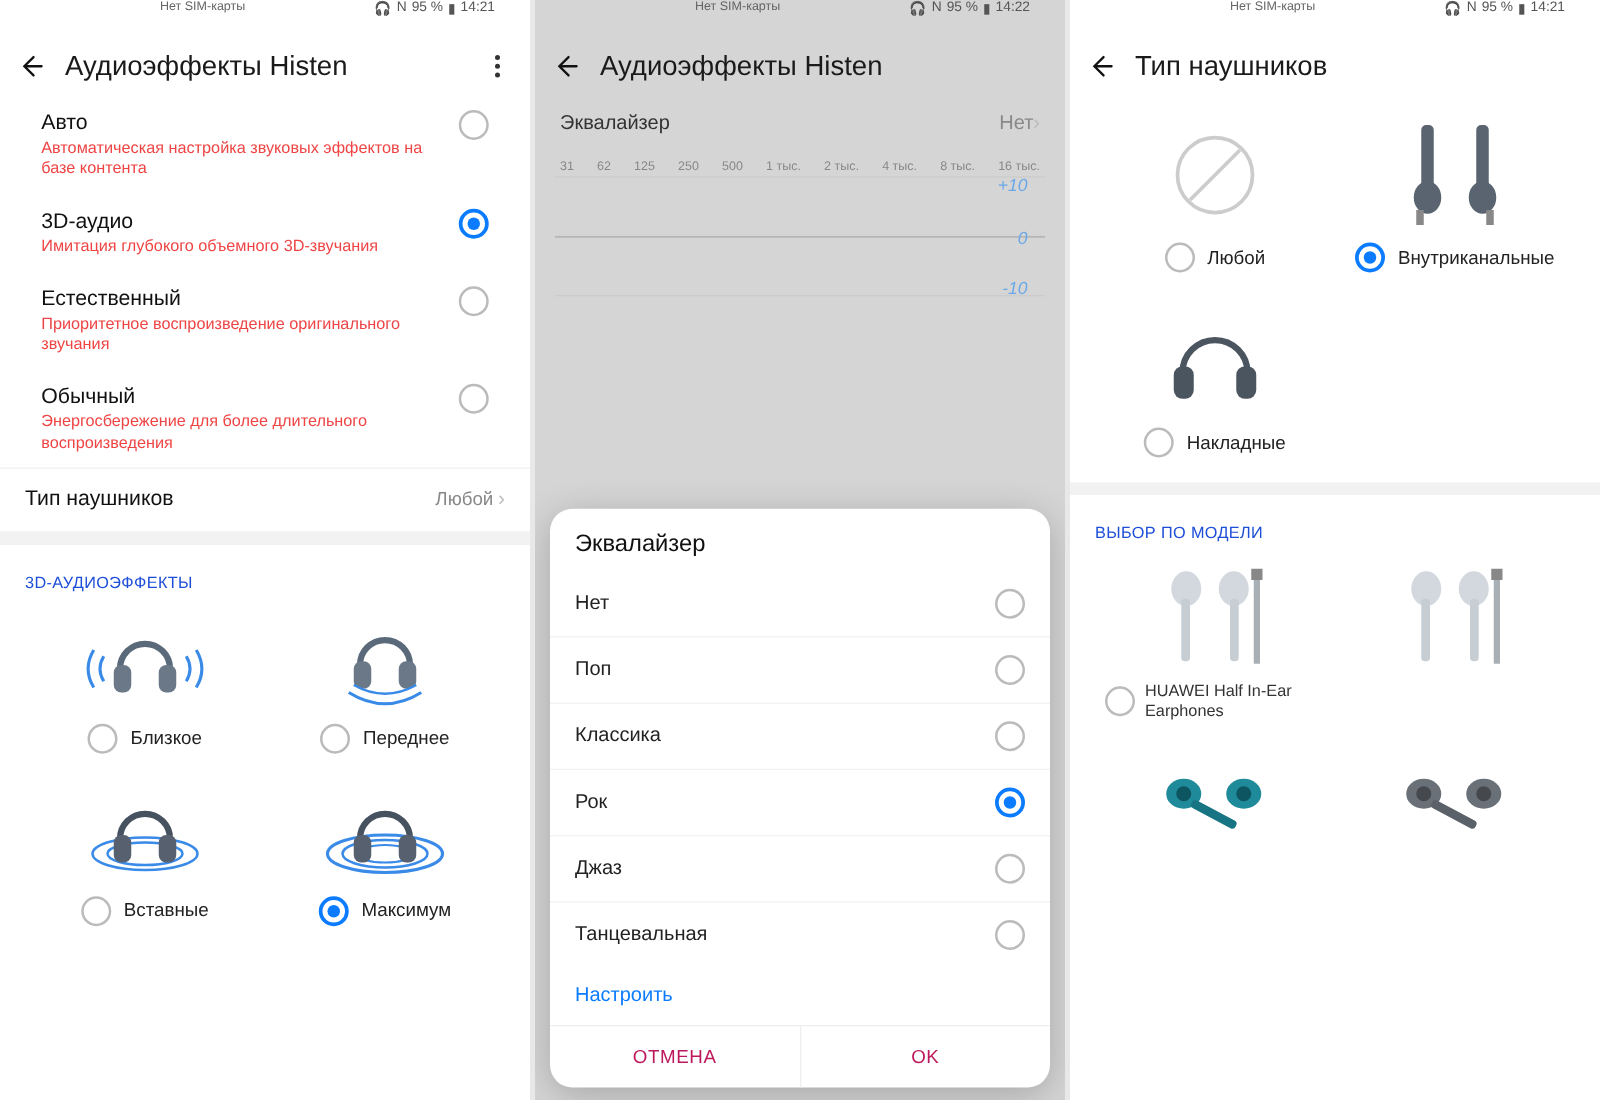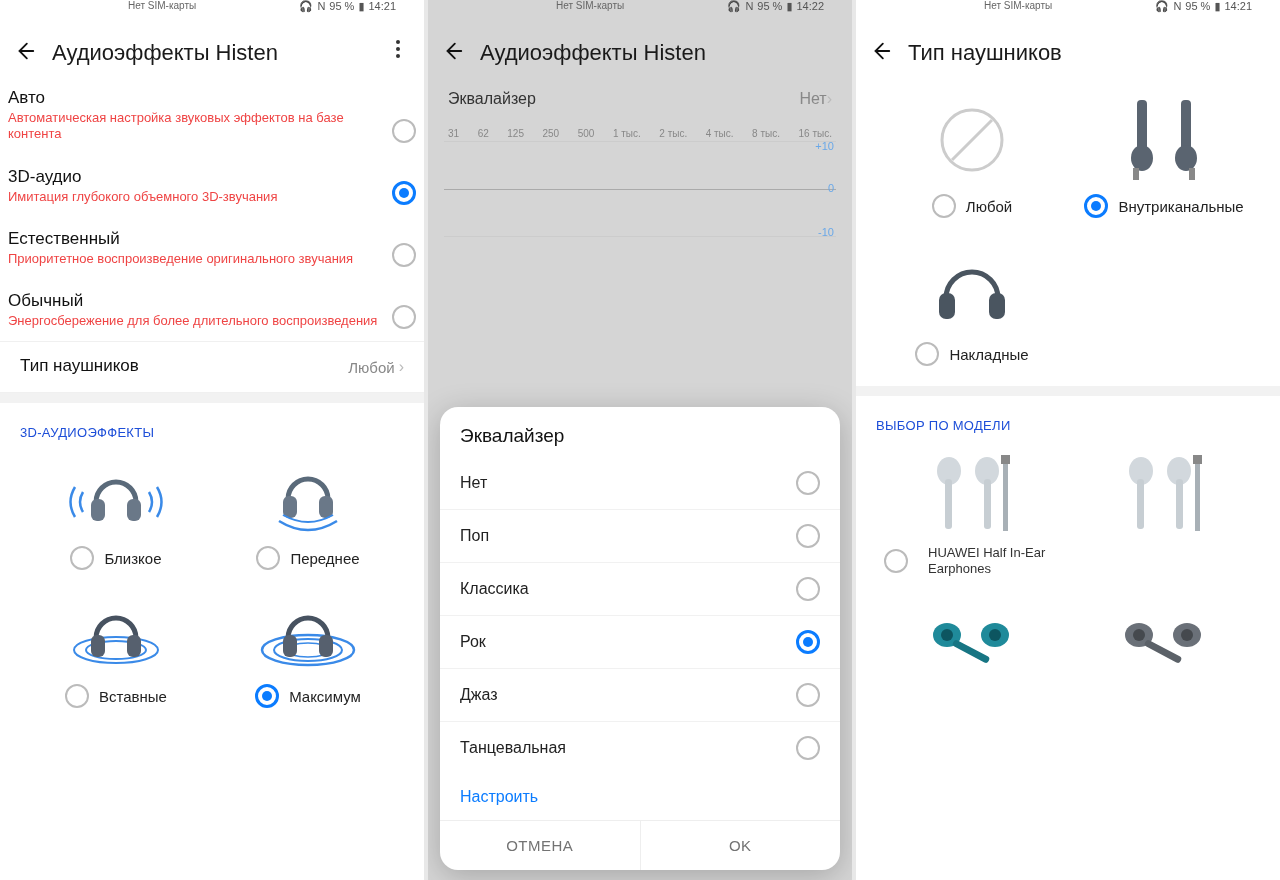--- a/index.html
+++ b/index.html
@@ -1,61 +1,61 @@
 <!DOCTYPE html>
 <html><head>
 <meta charset="utf-8">
 <style>
 * { box-sizing: border-box; margin: 0; padding: 0; }
 body { font-family: -apple-system, "Helvetica Neue", Arial, sans-serif; background: #e8e8e8; display: flex; gap: 4px; }
 .phone { width: 424px; height: 880px; background: #fff; position: relative; overflow: hidden; }
 .phone.dimmed { background: #d5d5d5; }
 .statusbar { height: 24px; display: flex; justify-content: flex-end; align-items: flex-start; padding: 0 28px; font-size: 11px; color: #555; gap: 4px; }
 .statusbar .sim { margin-right: auto; margin-left: 100px; font-size: 10px; color: #666; }
-.header { display: flex; align-items: flex-start; padding: 16px 14px 10px; gap: 16px; }
+.header { display: flex; align-items: center; padding: 16px 14px 10px; gap: 16px; }
 .back { width: 22px; height: 22px; display:flex; align-items:center; justify-content:center; }
 .title { font-size: 22px; font-weight: 500; color: #1a1a1a; flex: 1; }
 .more-dots { width: 24px; display: flex; flex-direction: column; align-items: center; gap: 3px; }
 .more-dots span { width: 4px; height: 4px; background: #333; border-radius: 50%; }
-.list-item { padding: 12px 8px; display: flex; align-items: flex-end; border-bottom: 0 solid #eee; }
+.list-item { padding: 12px 33px; display: flex; align-items: flex-start; border-bottom: 0 solid #eee; }
 .list-item-text { flex: 1; }
 .item-title { font-size: 17px; color: #111; margin-bottom: 2px; }
 .item-sub { font-size: 13px; color: #ef4444; line-height: 1.25; }
 .radio { width: 24px; height: 24px; border: 2px solid #bbb; border-radius: 50%; flex-shrink: 0; }
 .radio.selected { border-color: #0b7cff; position: relative; border-width:3px;}
 .radio.selected::after { content:''; position:absolute; inset:4px; background:#0b7cff; border-radius:50%; }
 .nav-row { padding: 14px 20px; display:flex; align-items:center; border-top:1px solid #f0f0f0; border-bottom:1px solid #f0f0f0; }
 .nav-row .val { color:#888; font-size:15px; margin-right:4px;}
 .chev { color:#bbb; font-size:16px;}
 .section-label { padding: 22px 20px 8px; font-size: 13px; color:#1d4ed8; letter-spacing:0.3px;}
 .grid2 { display:grid; grid-template-columns: 1fr 1fr; gap: 8px 0; padding: 0 20px;}
 .grid-cell { display:flex; flex-direction:column; align-items:center; padding: 4px 0 8px;}
 .grid-cell .img { width:110px; height:90px; display:flex; align-items:center; justify-content:center;}
 .grid-cell .optrow { display:flex; align-items:center; gap:10px; margin-top:4px;}
 .grid-cell .optrow .lbl { font-size:15px; color:#222;}
 .hp-img { width: 120px; height: 100px; display:flex; align-items:center; justify-content:center;}
-.model-row { display:flex; align-items:center; gap:20px; padding:0 8px;}
+.model-row { display:flex; align-items:center; gap:8px; padding:0 8px;}
 .model-row .lbl2 { font-size:13px; color:#333; line-height:1.2;}
 
 .eq-row { padding: 14px 20px; display:flex; align-items:center;}
 .eq-row .ttl { flex:1; font-size:16px; color:#333;}
 .eq-chart { padding: 6px 16px 10px; font-size:10px; color:#888;}
 .eq-freqs { display:flex; justify-content:space-between; padding: 0 4px 2px;}
 .eq-canvas { border-top:1px solid #ccc; border-bottom:1px solid #ccc; position:relative; height:96px;}
 .eq-mid { position:absolute; top:50%; left:0; right:0; border-top:1px solid #aaa;}
-.eq-lbl { position:absolute; right:2px; font-size:11px; color:#6aa8e8;}
+.eq-lbl { position:absolute; right:14px; font-size:14px; color:#6aa8e8;font-style:italic;}
 
 .dialog-back { position:absolute; inset:0; background:rgba(0,0,0,0);}
 .dialog { position:absolute; left:12px; right:12px; bottom:10px; background:#fff; border-radius:18px; box-shadow:0 6px 30px rgba(0,0,0,0.22); padding: 18px 0 0;}
 .dialog-title { font-size:19px; font-weight:500; padding:0 20px 10px; color:#111;}
 .dlg-item { display:flex; align-items:center; padding:14px 20px; border-bottom:1px solid #f1f1f1;}
 .dlg-item .t { flex:1; font-size:16px; color:#222;}
 .dlg-customize { padding:14px 20px; font-size:16px; color:#0b7cff;}
 .dlg-btns { display:flex; border-top:1px solid #eee;}
-.dlg-btns div { flex:1; text-align:center; padding:16px 0; font-size:15px; color:#737373; font-weight:500; letter-spacing:0.5px;}
+.dlg-btns div { flex:1; text-align:center; padding:16px 0; font-size:15px; color:#be185d; font-weight:500; letter-spacing:0.5px;}
 .dlg-btns div:first-child { border-right:1px solid #eee;}
 .gray-sep { height:10px; background:#f2f2f2;}
 
 svg { display:block; }
 </style>
 </head>
 <body>
 
 <div class="phone">
   <div class="statusbar">

